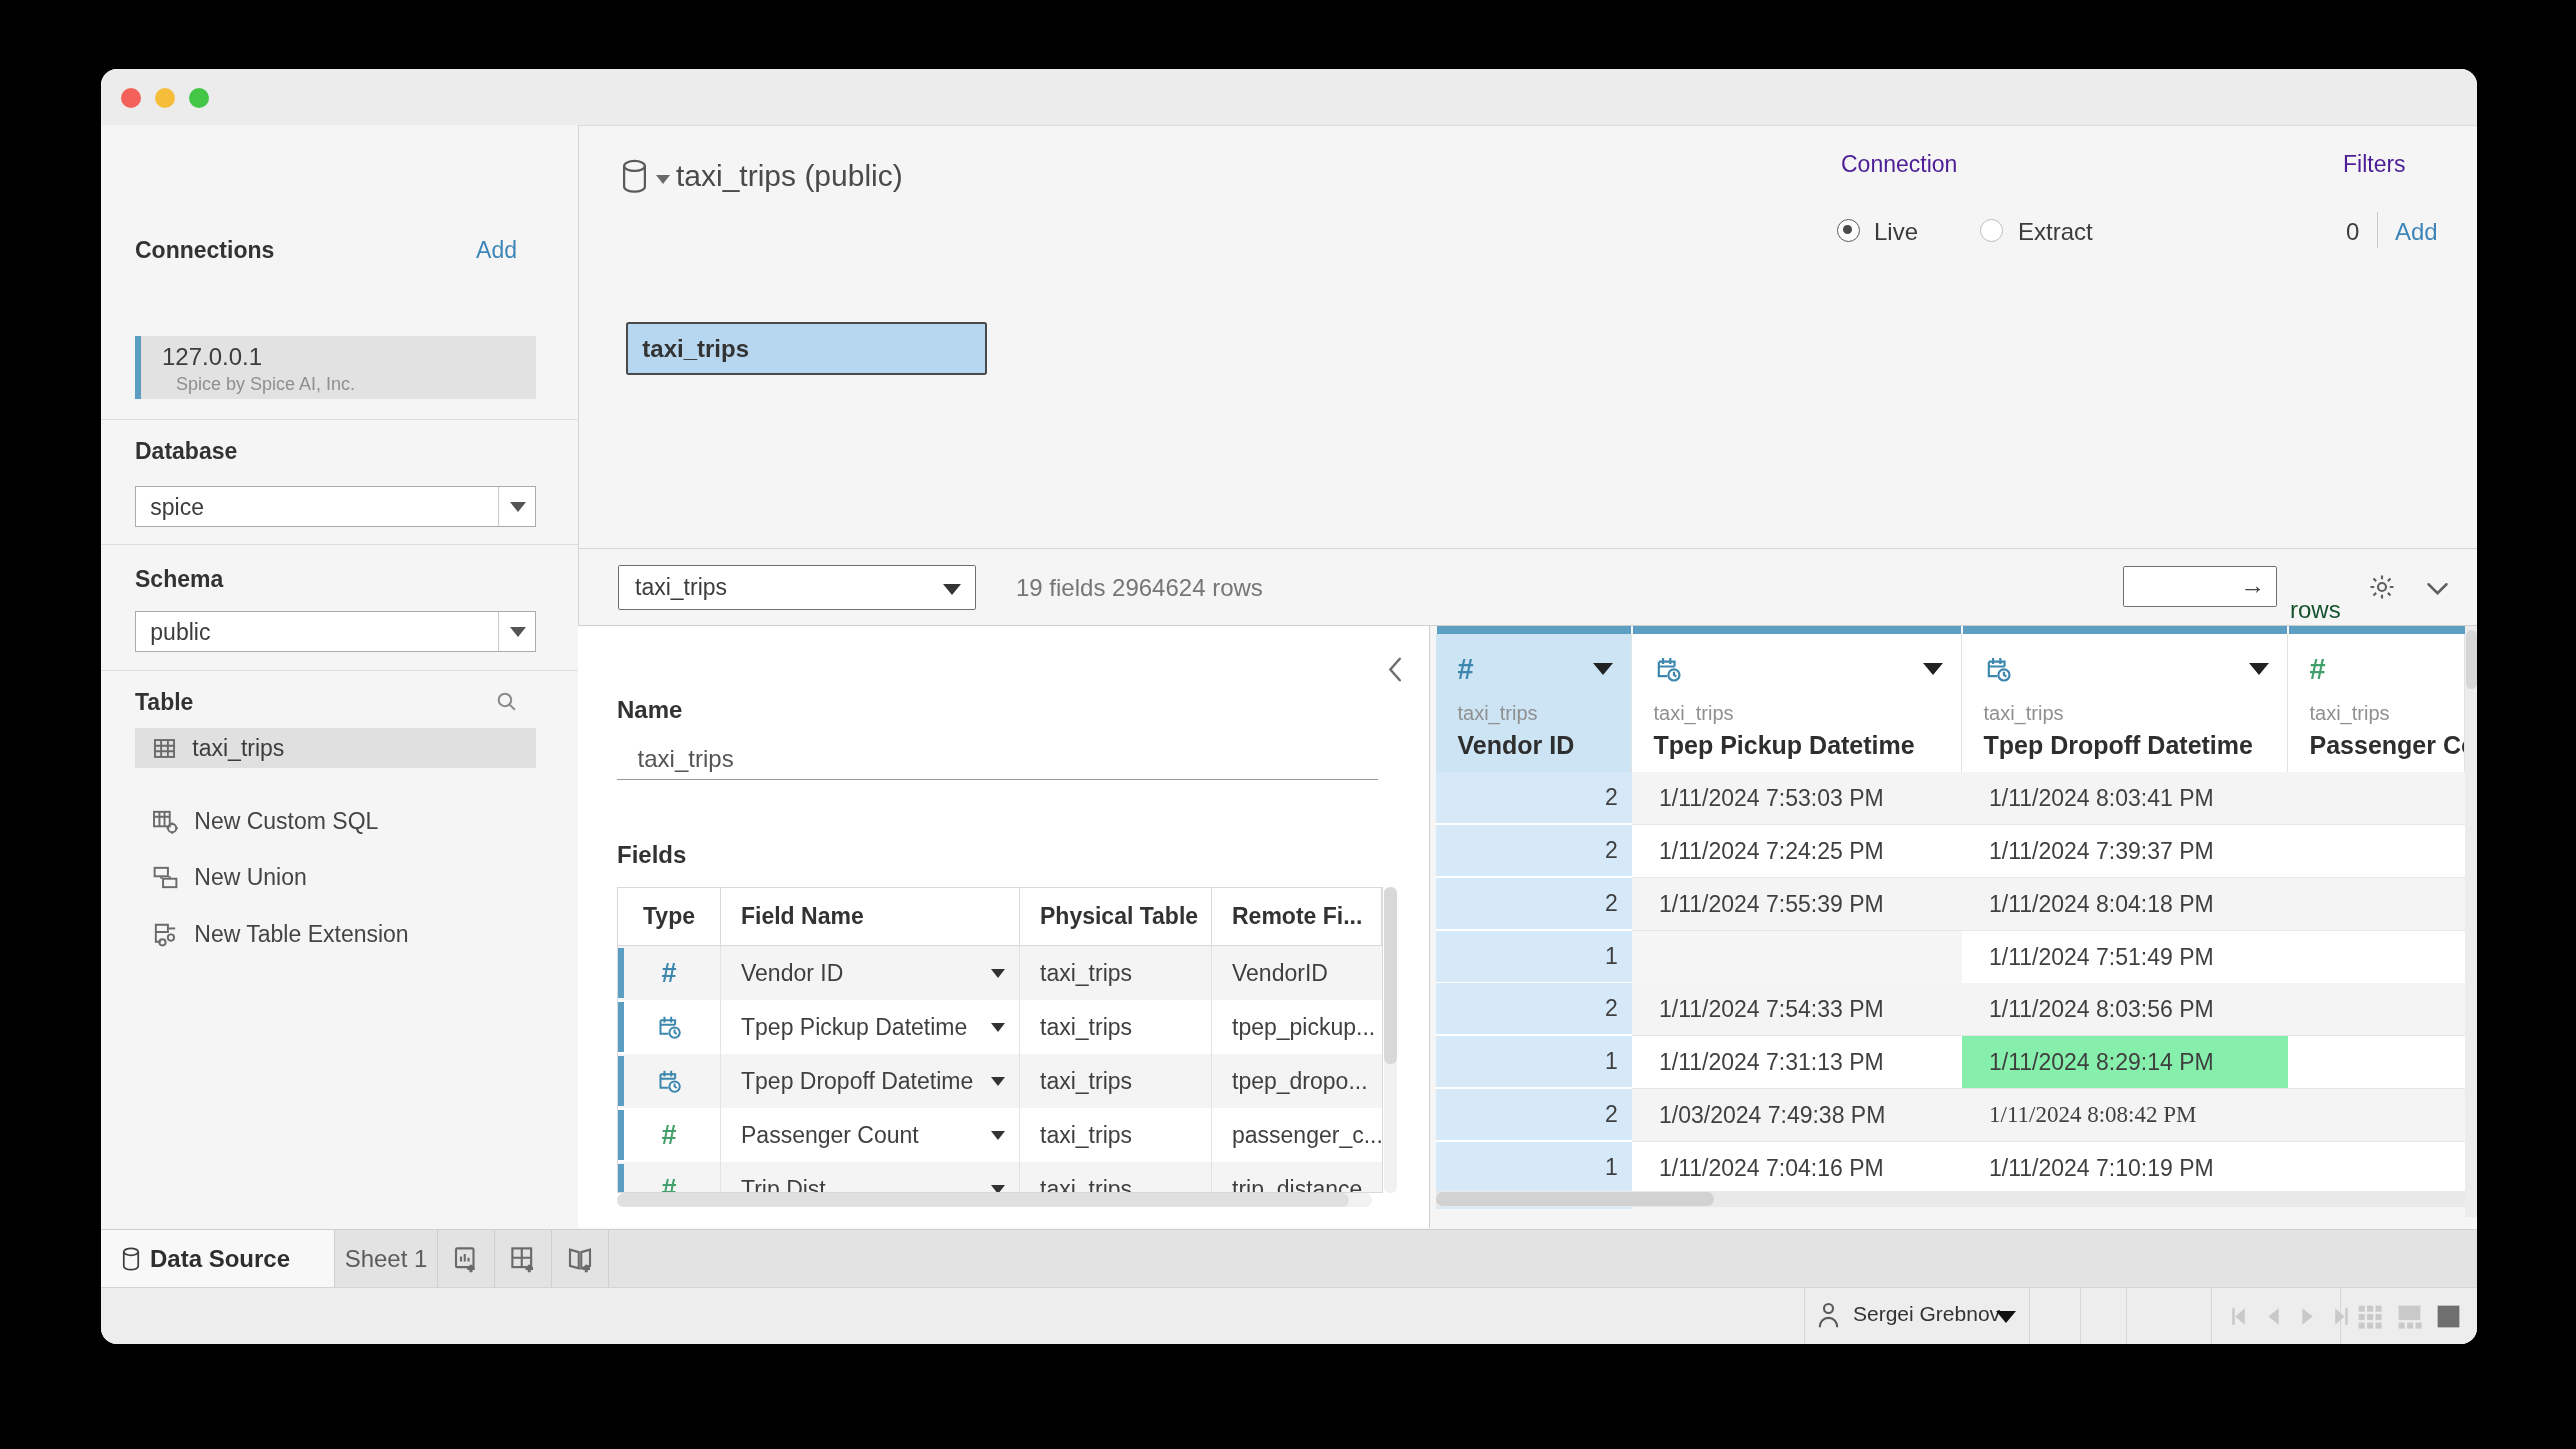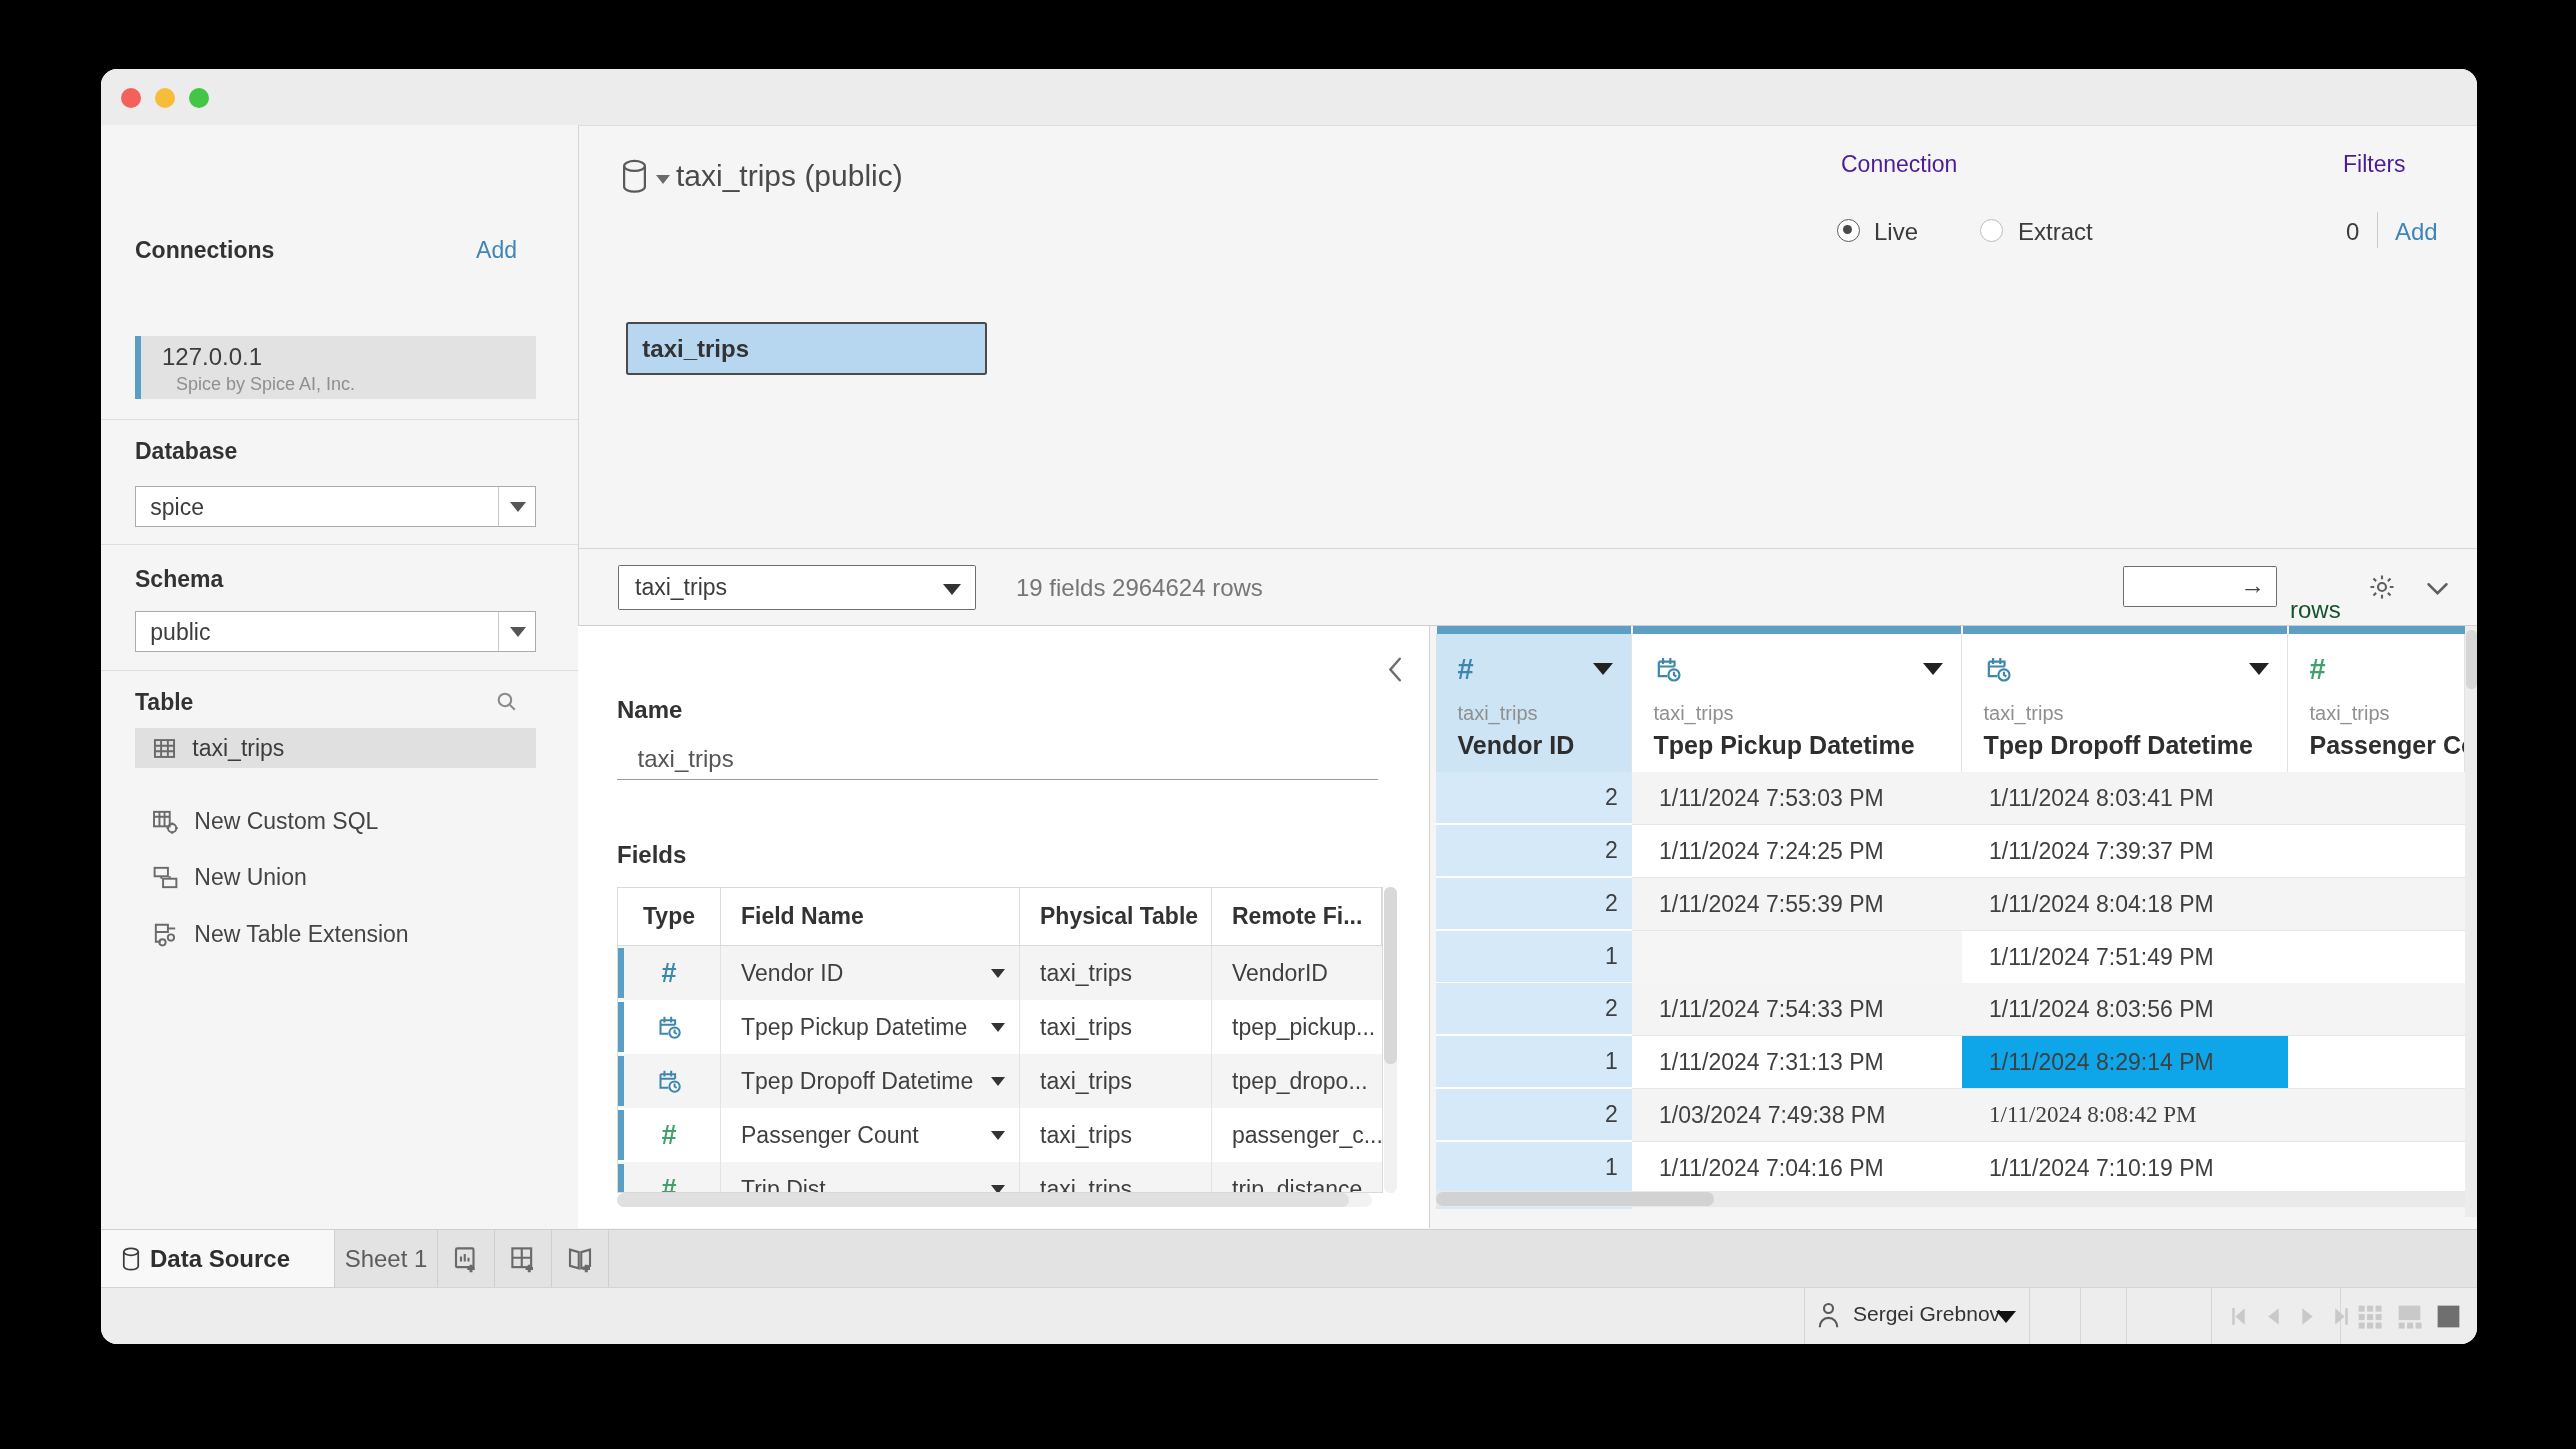--- a/index.html
+++ b/index.html
@@ -470,21 +470,21 @@
           </div>
           <div class="tri"></div>
           <div class="sub">taxi_trips</div>
           <div class="nm">Tpep Dropoff Datetime</div>
         </div>
         <div class="gcell plain" style="left: 526px; top: 146px; width: 326px; height: 53px; background: rgb(244, 244, 244);">1/11/2024 8:03:41 PM</div>
         <div class="gcell plain" style="left: 526px; top: 199px; width: 326px; height: 53px; background: rgb(255, 255, 255);">1/11/2024 7:39:37 PM</div>
         <div class="gcell plain" style="left: 526px; top: 252px; width: 326px; height: 53px; background: rgb(244, 244, 244);">1/11/2024 8:04:18 PM</div>
         <div class="gcell plain" style="left: 526px; top: 305px; width: 326px; height: 53px; background: rgb(255, 255, 255);">1/11/2024 7:51:49 PM</div>
         <div class="gcell plain" style="left: 526px; top: 357px; width: 326px; height: 53px; background: rgb(244, 244, 244);">1/11/2024 8:03:56 PM</div>
-        <div class="gcell plain" style="left: 526px; top: 410px; width: 326px; height: 53px; background: #0ea5e9;">1/11/2024 8:29:14 PM</div>
+        <div class="gcell plain" style="left: 526px; top: 410px; width: 326px; height: 53px; background: #86efac;">1/11/2024 8:29:14 PM</div>
         <div class="gcell plain" style="left: 526px; top: 463px; width: 326px; height: 53px; background: rgb(244, 244, 244); font-family: Liberation Serif, serif;">1/11/2024 8:08:42 PM</div>
         <div class="gcell plain" style="left: 526px; top: 516px; width: 326px; height: 53px; background: rgb(255, 255, 255);">1/11/2024 7:10:19 PM</div>
         <div class="gcell plain" style="left: 526px; top: 569px; width: 326px; height: 53px; background: rgb(244, 244, 244);"></div>
         <div class="gcol-strip" style="left: 853px; width: 176px;"></div>
         <div class="ghead" style="left: 852px; width: 177px;">
           <div class="icn">
             <span class="hash green" style="font-size:29px">#</span>
           </div>
           <div class="sub">taxi_trips</div>
           <div class="nm">Passenger Count</div>

